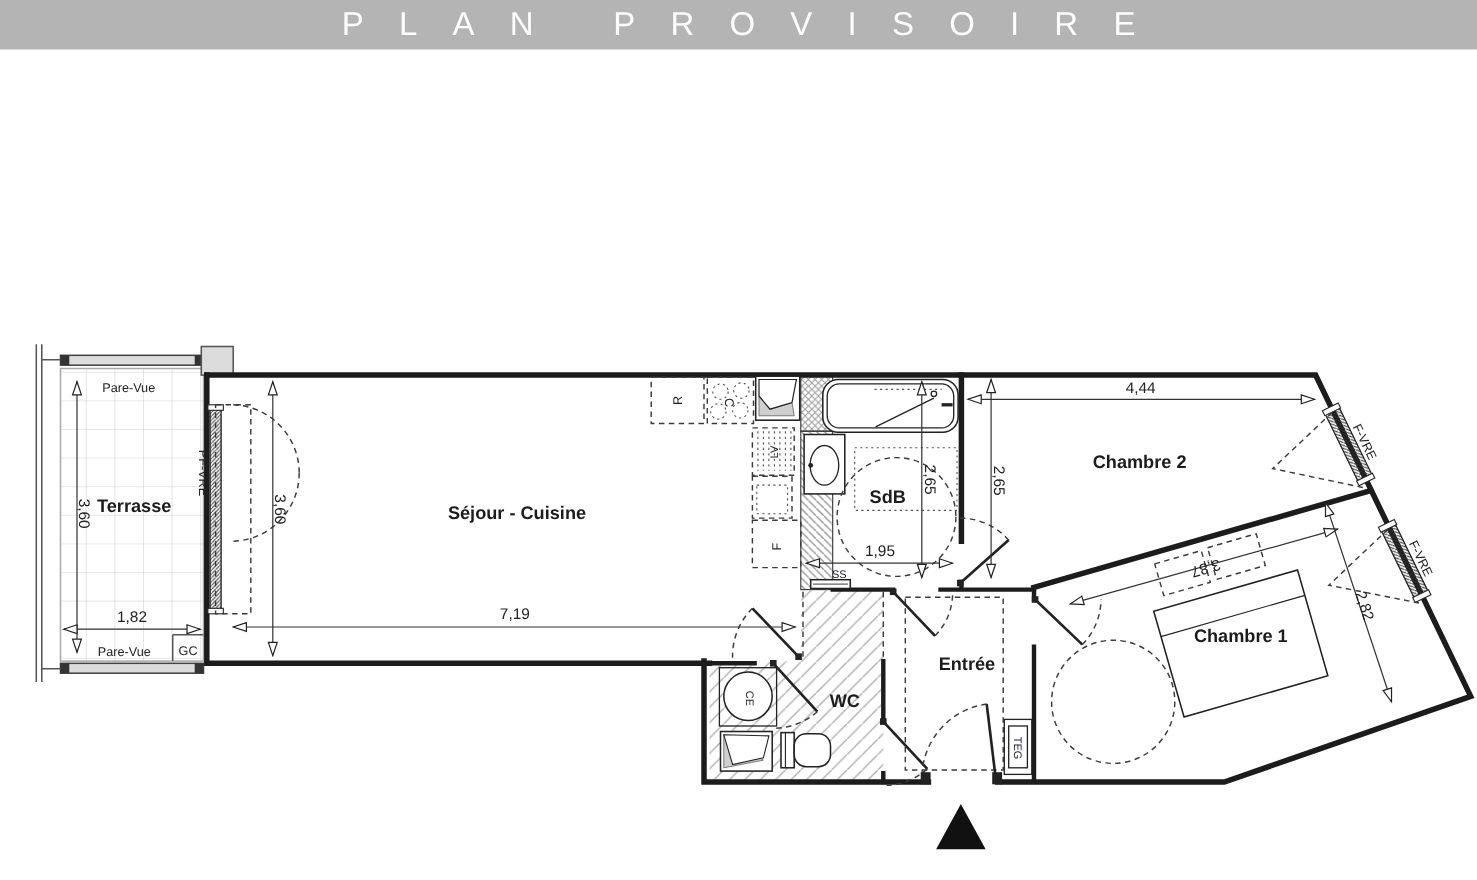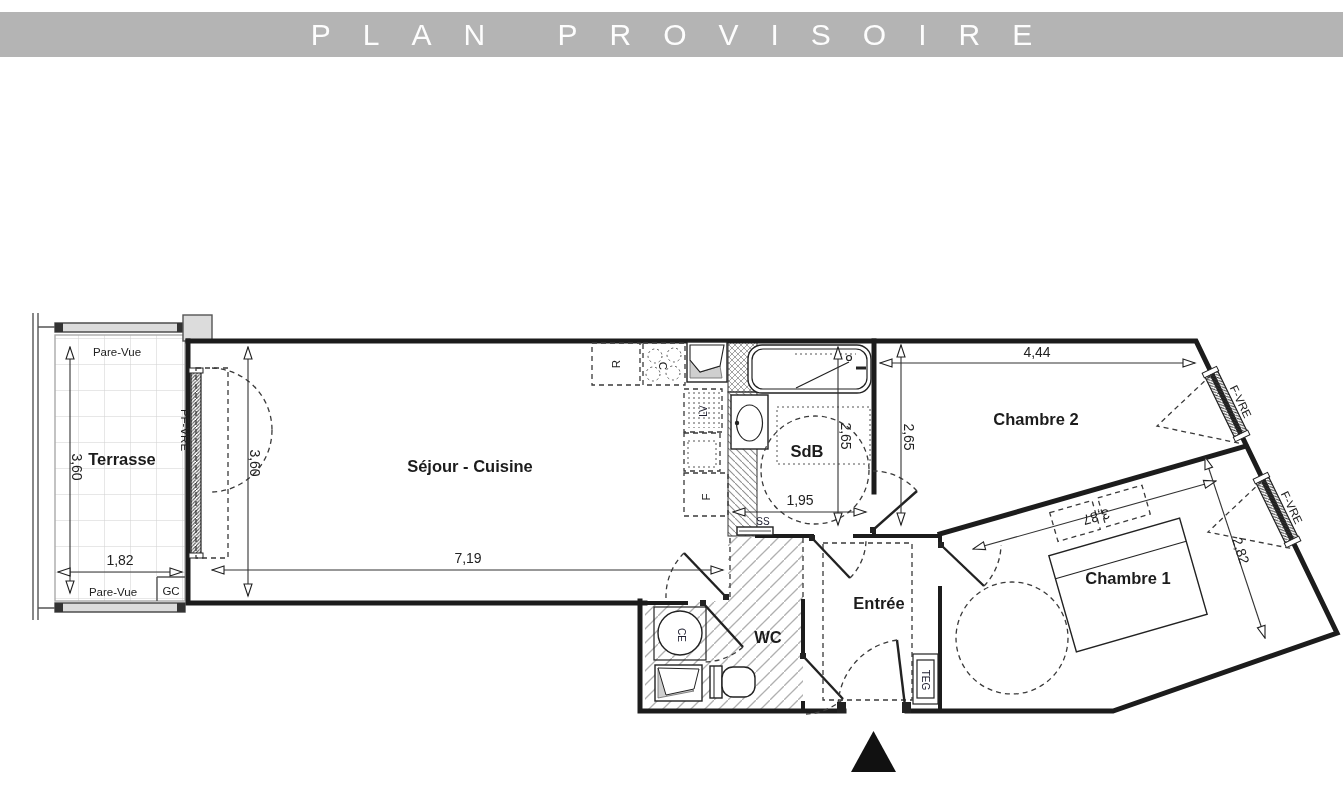--- a/index.html
+++ b/index.html
@@ -1,18 +1,18 @@
 <!DOCTYPE html>
 <html><head>
 <meta charset="utf-8">
 <style>
   html,body{margin:0;padding:0;background:#fff;}
   body{width:1343px;height:800px;position:relative;overflow:hidden;
        font-family:"Liberation Sans", sans-serif;}
-  .banner{position:absolute;top:12px;left:0;width:1343px;height:45px;
+  .banner{position:absolute;top:0;left:0;width:1343px;height:45px;
           background:#b4b4b4;display:flex;align-items:center;justify-content:center;}
   .banner span{color:#fdfdfd;font-size:30px;font-weight:400;
                letter-spacing:32px;padding-left:32px;white-space:nowrap;}
   svg{position:absolute;top:0;left:0;}
   
   .w5{stroke:#1c1c1c;stroke-width:5;fill:none;stroke-linecap:square;}
   .w4{stroke:#1c1c1c;stroke-width:4;fill:none;stroke-linecap:square;}
   .thin{stroke:#555;stroke-width:1.4;fill:none;}
   .fix{stroke:#222;stroke-width:1.4;fill:#fff;}
   .fixn{stroke:#222;stroke-width:1.2;fill:none;}

